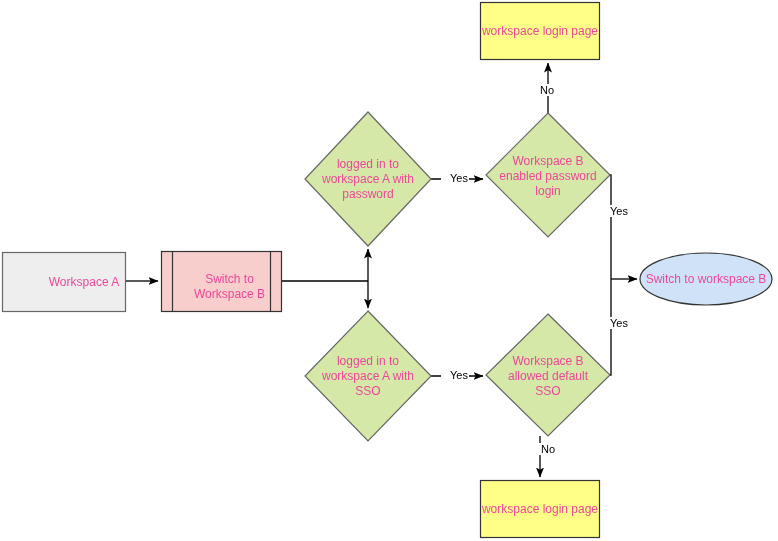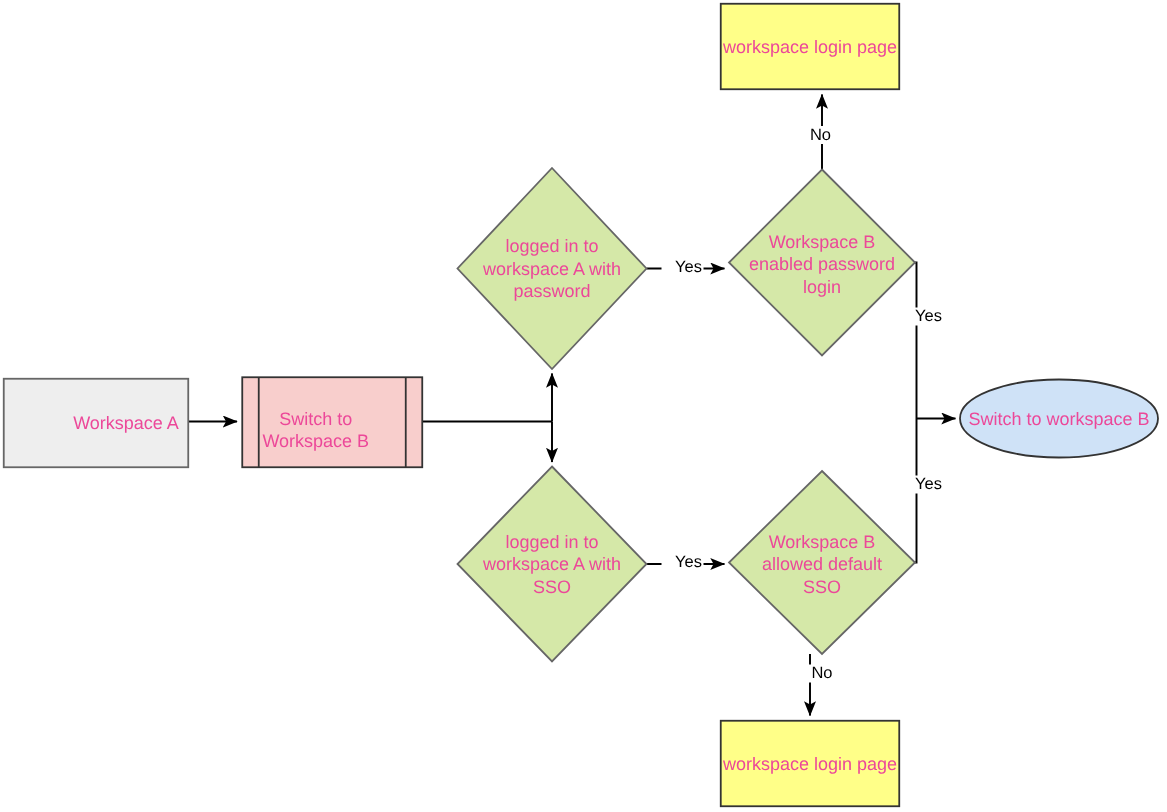--- a/index.html
+++ b/index.html
@@ -101,21 +101,21 @@
 
     <rect x="480.5" y="2.5" width="119" height="57" fill="#ffff88" stroke="#333333" stroke-width="1.2"></rect>
 
     <rect x="480.5" y="480.5" width="119" height="57" fill="#ffff88" stroke="#333333" stroke-width="1.2"></rect>
 
     <ellipse cx="706" cy="279" rx="66" ry="26" fill="#cfe2f7" stroke="#333333" stroke-width="1.2"></ellipse>
   </svg>
 
   <div class="node-label" style="left:2px; top:252px; width:124px; height:60px;margin-left:20px;">Workspace A</div>
 
-  <div class="node-label" style="left:161px; top:251px; width:99px; height:71px;">Switch to
+  <div class="node-label" style="left:180px; top:251px; width:99px; height:71px;">Switch to
 Workspace B</div>
 
   <div class="node-label" style="left:300px; top:144px; width:136px; height:70px;">logged in to
 workspace A with
 password</div>
 
   <div class="node-label" style="left:300px; top:341px; width:136px; height:70px;">logged in to
 workspace A with
 SSO</div>
 

